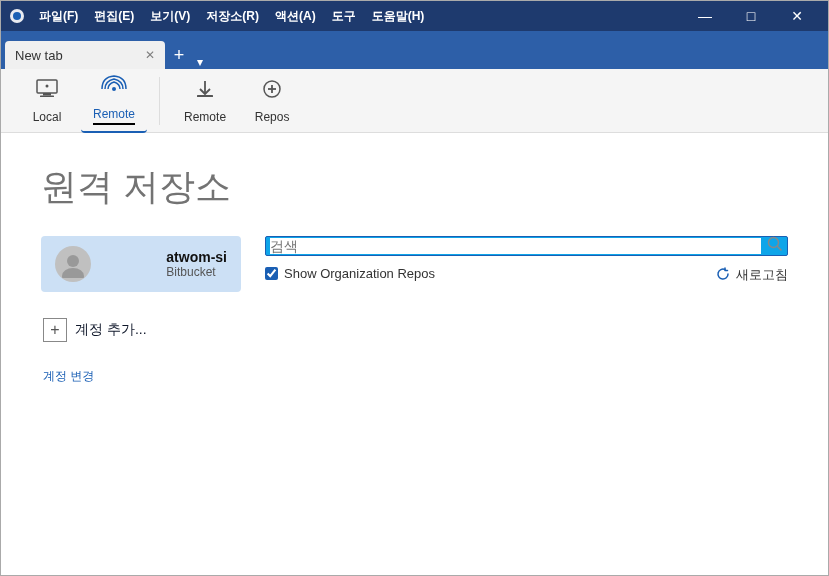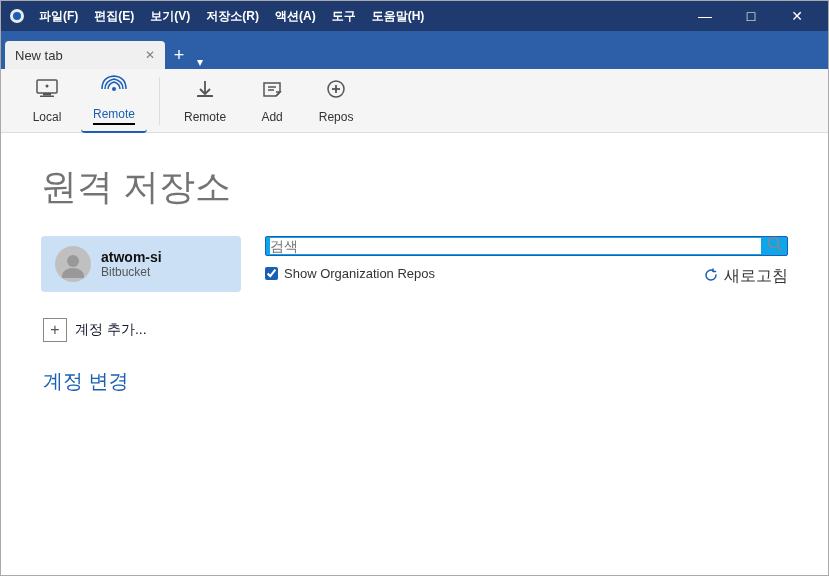--- a/index.html
+++ b/index.html
@@ -166,20 +166,21 @@
     }
     .account-item {
       display: flex;
       align-items: center;
       gap: 10px;
       padding: 10px 14px;
       background: #cce0f5;
       border-radius: 4px;
       cursor: pointer;
       margin-bottom: 16px;
+      justify-content: space-between;
     }
     .account-avatar {
       width: 36px;
       height: 36px;
       border-radius: 50%;
       background: #c0c0c0;
       display: flex;
       align-items: center;
       justify-content: center;
       font-size: 20px;
@@ -224,21 +225,21 @@
     .add-account-text {
       font-size: 14px;
       color: #0f172a;
     }
 
     
     .change-account {
       display: block;
       margin-top: 14px;
       color: #1a5fb4;
-      font-size: 20px;
+      font-size: 12px;
       cursor: pointer;
       text-decoration: none;
       padding: 2px;
     }
 
     
     .right-panel {
       flex: 1;
     }
     .search-box {
@@ -277,21 +278,21 @@
       color: #333;
       cursor: pointer;
     }
     .checkbox-label input[type="checkbox"] {
       accent-color: #1a5fb4;
     }
     .refresh-btn {
       display: flex;
       align-items: center;
       gap: 6px;
-      font-size: 16px;
+      font-size: 13px;
       color: #333;
       cursor: pointer;
     }
     .refresh-icon {
       color: #1a5fb4;
       font-size: 14px;
     }
   </style>
 </head>
 <body>
@@ -354,31 +355,20 @@
   <div class="toolbar-separator"></div>
   <div class="toolbar-btn">
     <span class="toolbar-icon">
       <svg width="24" height="22" viewBox="0 0 24 22" fill="none">
         <path d="M12 3 L12 15" stroke="#555" stroke-width="1.8"></path>
         <path d="M7 11 L12 16 L17 11" stroke="#555" stroke-width="1.8" fill="none" stroke-linejoin="round"></path>
         <rect x="4" y="17" width="16" height="2" rx="0.5" fill="#555"></rect>
       </svg>
     </span>
     <span>Remote</span>
-  </div>
-  <div class="toolbar-btn">
-    <span class="toolbar-icon">
-      <svg width="24" height="22" viewBox="0 0 24 22" fill="none">
-        <path d="M4 5 L4 18 L16 18 L20 14 L20 5 Z" stroke="#555" stroke-width="1.5" fill="none"></path>
-        <path d="M16 14 L20 14 L16 18" stroke="#555" stroke-width="1.5" fill="none"></path>
-        <line x1="8" y1="9" x2="16" y2="9" stroke="#555" stroke-width="1.5"></line>
-        <line x1="8" y1="12" x2="14" y2="12" stroke="#555" stroke-width="1.5"></line>
-      </svg>
-    </span>
-    <span>Add</span>
   </div>
   <div class="toolbar-btn">
     <span class="toolbar-icon">
       <svg width="24" height="22" viewBox="0 0 24 22" fill="none">
         <circle cx="12" cy="11" r="8" stroke="#555" stroke-width="1.5" fill="none"></circle>
         <line x1="12" y1="7" x2="12" y2="15" stroke="#555" stroke-width="1.8"></line>
         <line x1="8" y1="11" x2="16" y2="11" stroke="#555" stroke-width="1.8"></line>
       </svg>
     </span>
     <span>Repos</span>

